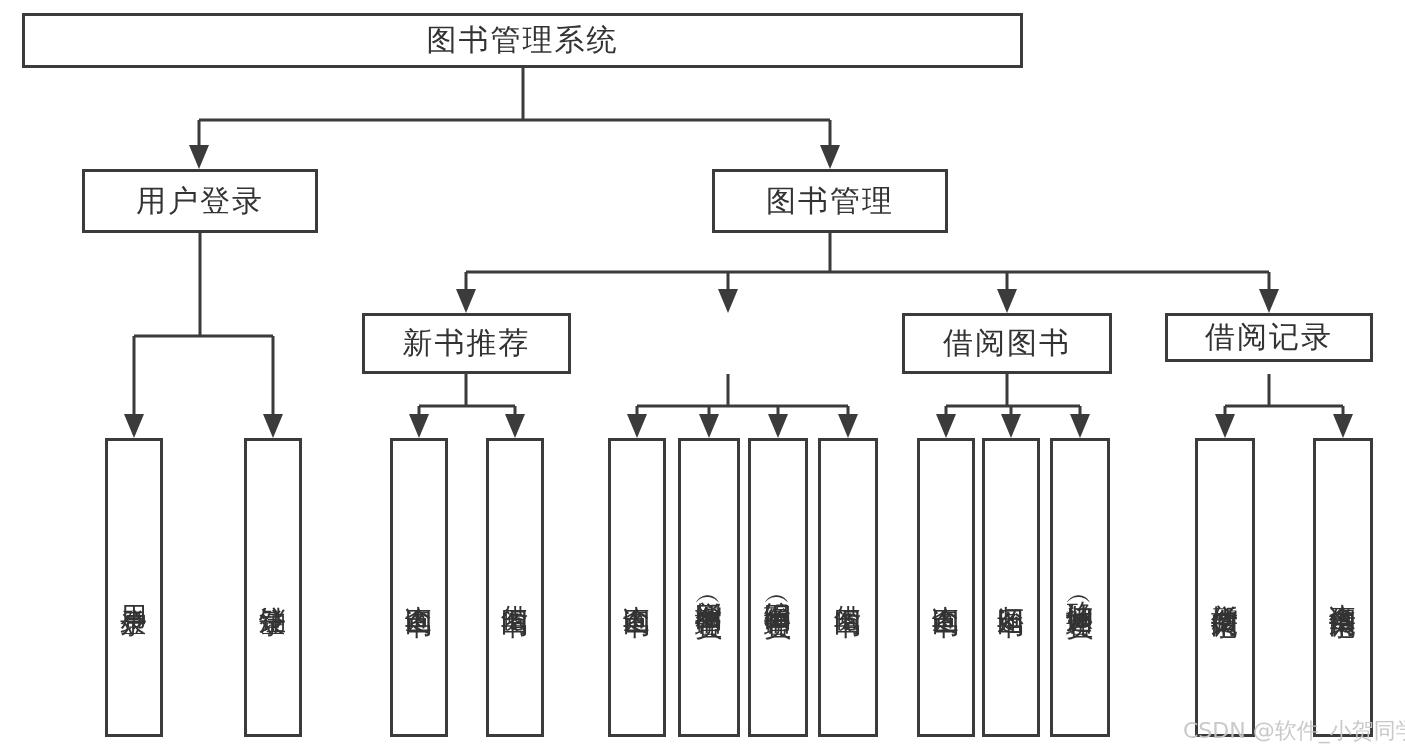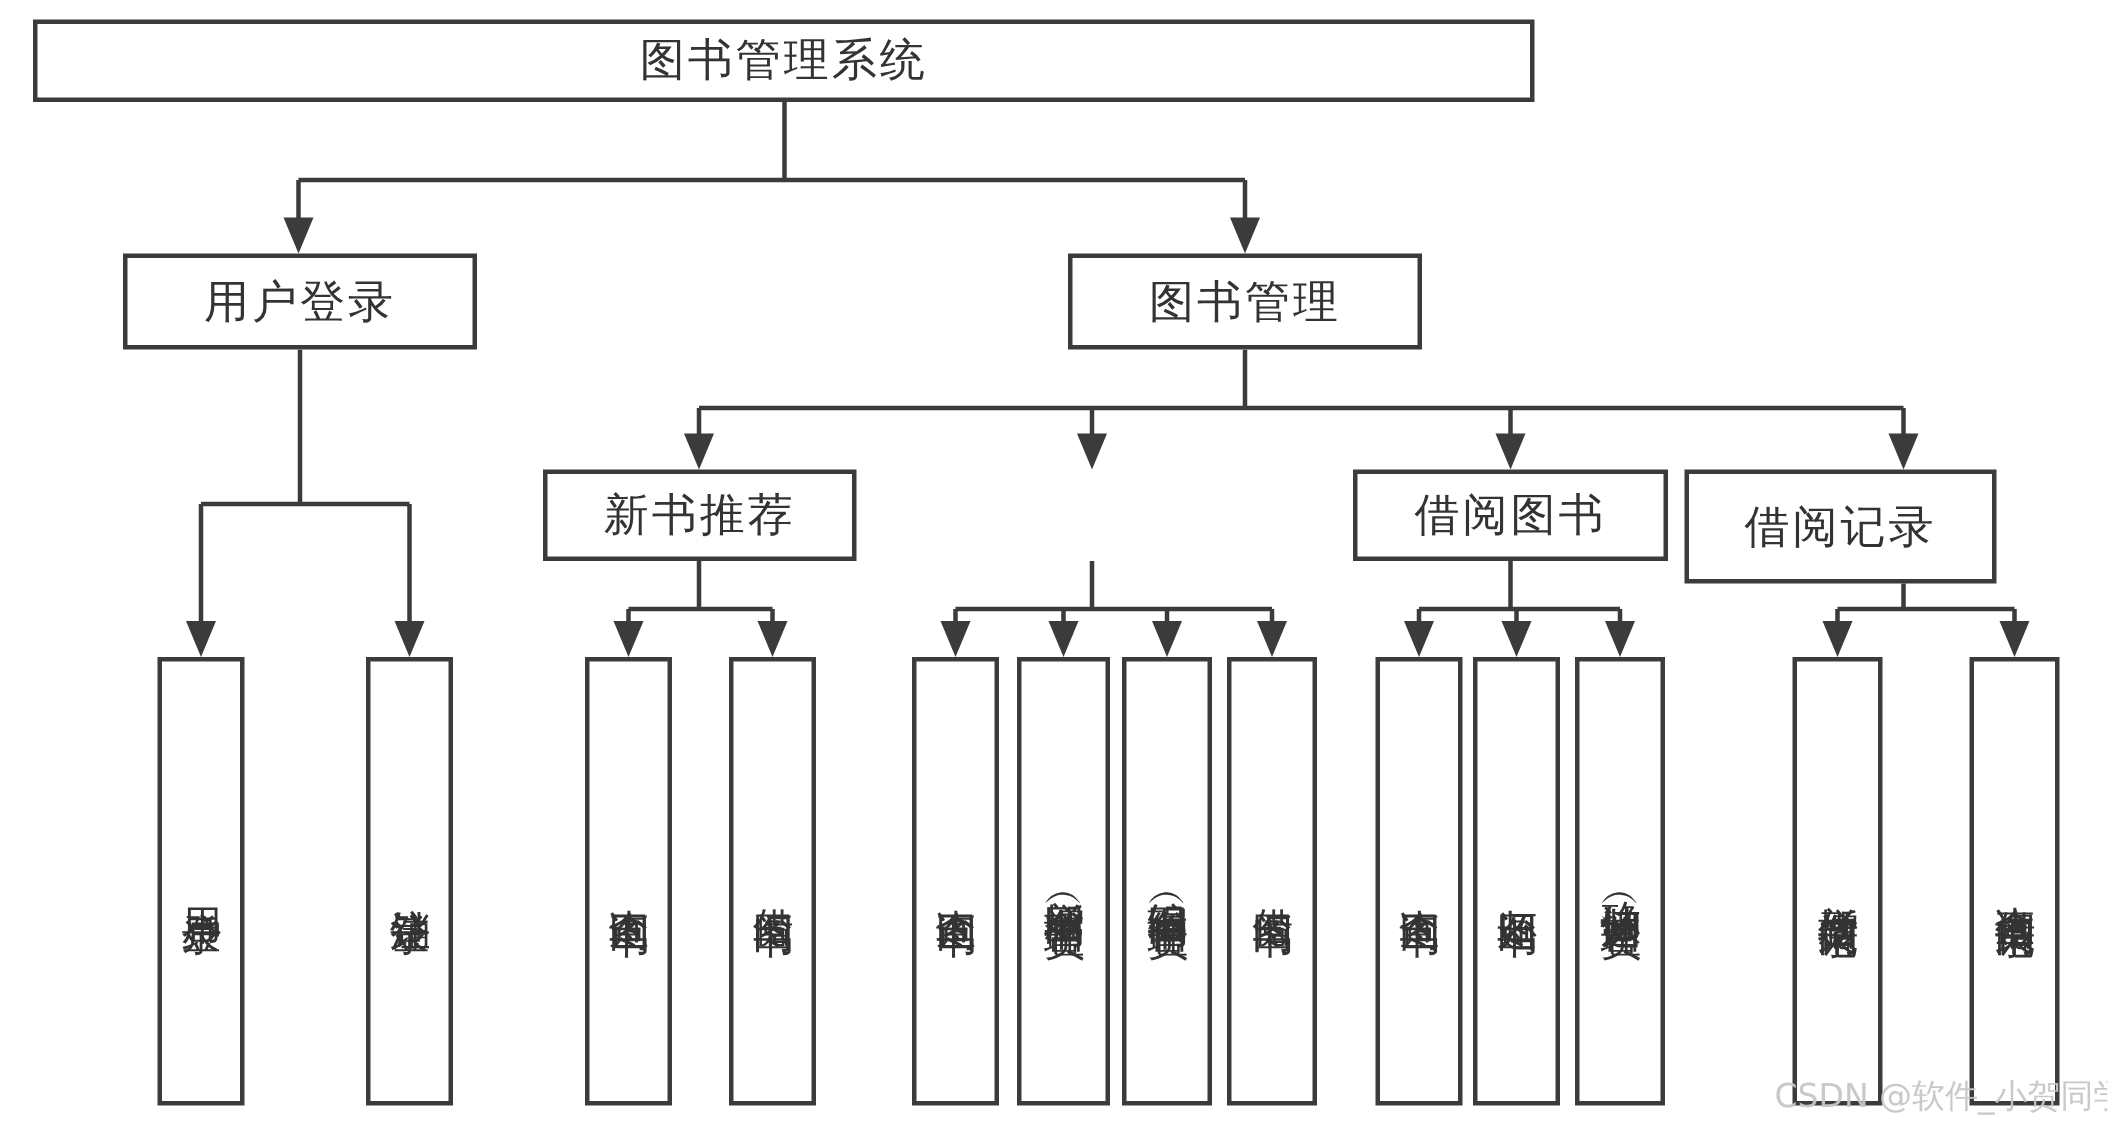--- a/index.html
+++ b/index.html
@@ -98,21 +98,21 @@
     </g>
   </svg>
 
   <div class="node hbox" style="left:22px; top:13px; width:1001px; height:55px;">图书管理系统</div>
 
   <div class="node hbox" style="left:82px; top:169px; width:236px; height:64px;">用户登录</div>
   <div class="node hbox" style="left:712px; top:169px; width:236px; height:64px;">图书管理</div>
 
   <div class="node hbox" style="left:362px; top:313px; width:209px; height:61px;">新书推荐</div>
   <div class="node hbox" style="left:902px; top:313px; width:210px; height:61px;">借阅图书</div>
-  <div class="node hbox" style="left:1123px; top:313px; width:208px; height:76px;">借阅记录</div>
+  <div class="node hbox" style="left:1165px; top:313px; width:208px; height:49px;">借阅记录</div>
 
   <div class="node vbox" style="left:105px; width:58px;">用户登录</div>
   <div class="node vbox" style="left:244px; width:58px;">注销登录</div>
 
   <div class="node vbox" style="left:390px; width:58px;">查询图书</div>
   <div class="node vbox" style="left:486px; width:58px;">借阅图书</div>
 
   <div class="node vbox" style="left:608px; width:58px;">查询图书</div>
   <div class="node vbox" style="left:678px; width:62px;">新增图书（管理员）</div>
   <div class="node vbox" style="left:748px; width:60px;">编辑图书（管理员）</div>

